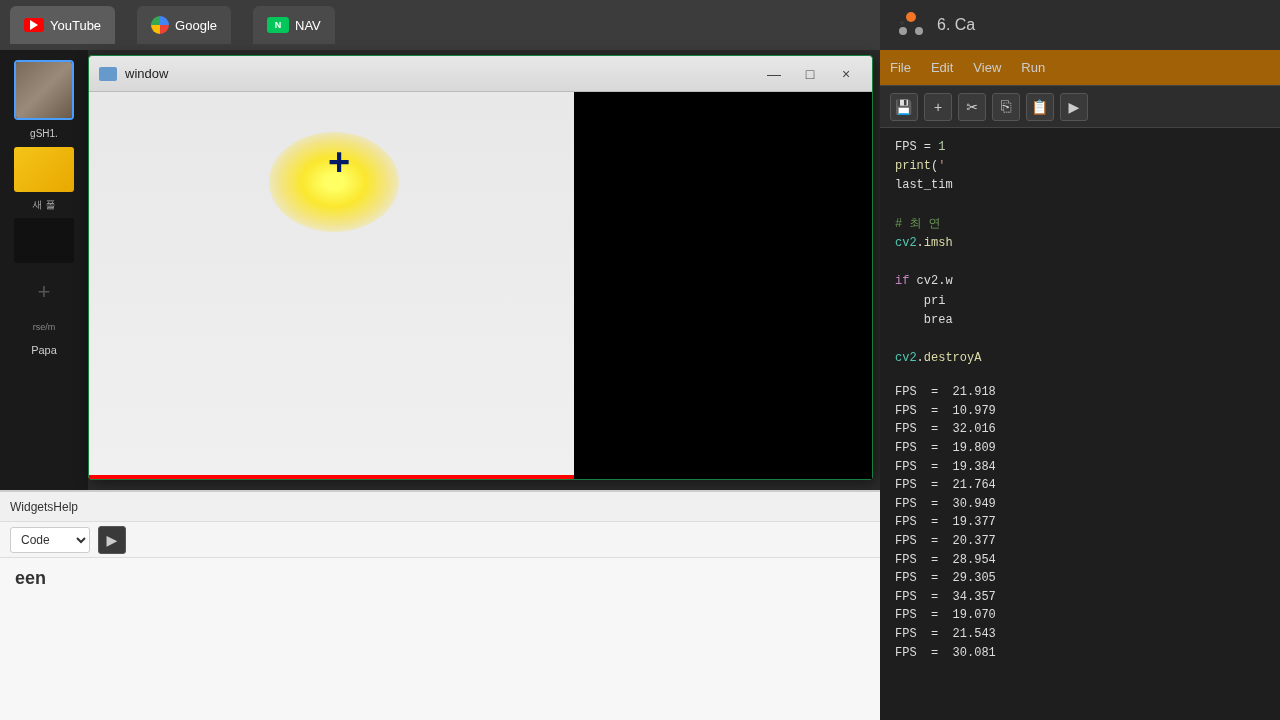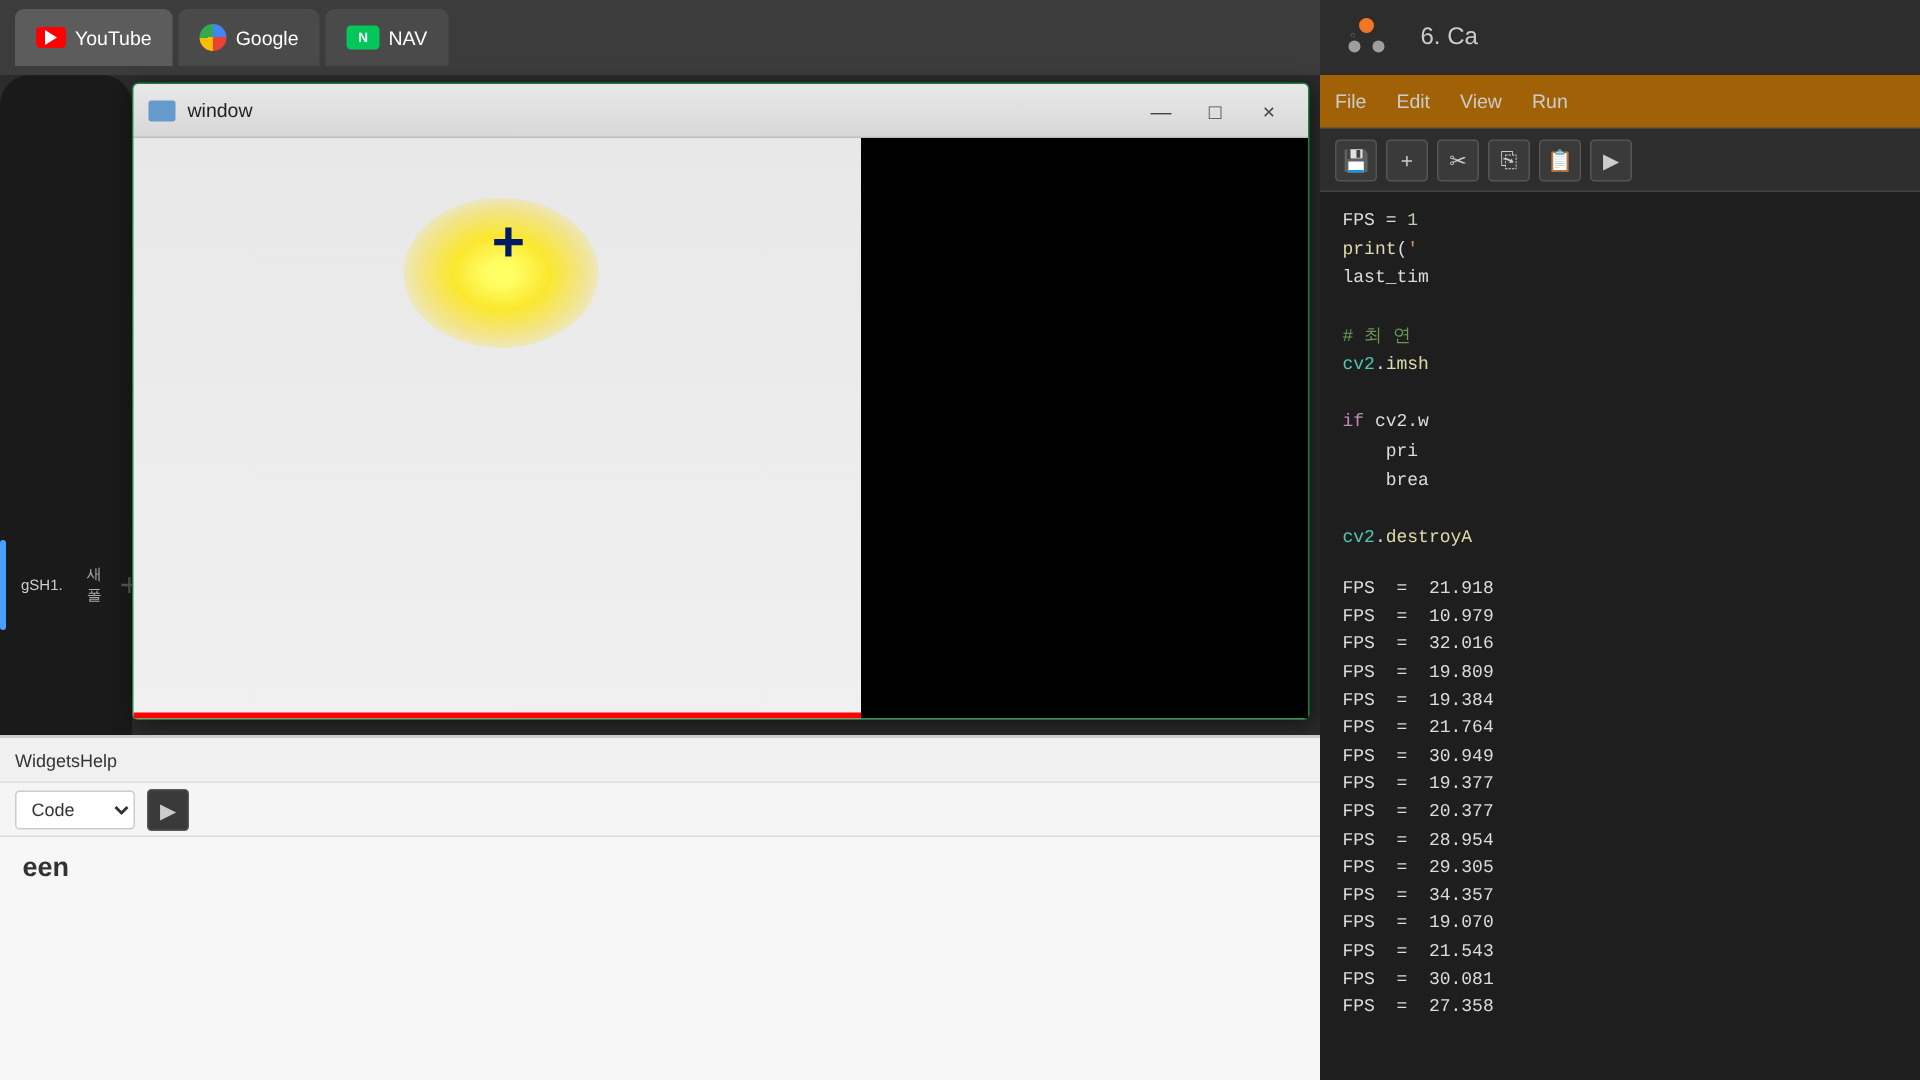--- a/index.html
+++ b/index.html
@@ -16,21 +16,21 @@
     .tab-bar {
       position: absolute;
       top: 0;
       left: 0;
       width: 880px;
       height: 50px;
       background: #3c3c3c;
       display: flex;
       align-items: center;
       padding: 0 10px;
-      gap: 4px;
+      gap: 22px;
     }
     .tab-item {
       display: flex;
       align-items: center;
       gap: 6px;
       background: #5a5a5a;
       border-radius: 6px 6px 0 0;
       padding: 6px 14px;
       height: 38px;
       color: #fff;
@@ -82,25 +82,24 @@
 
     
     .left-sidebar {
       position: absolute;
       top: 50px;
       left: 0;
       width: 88px;
       height: 670px;
       background: #1a1a1a;
       display: flex;
-      flex-direction: row;
+      flex-direction: column;
       align-items: center;
       padding-top: 10px;
       gap: 6px;
-      border-radius: 20px;
     }
     .sidebar-avatar {
       width: 60px;
       height: 60px;
       border-radius: 4px;
       background: #555;
       overflow: hidden;
       position: relative;
       border: 2px solid #4a9eff;
     }
@@ -272,21 +271,21 @@
       background: #1e1e1e;
       overflow: hidden;
     }
 
     .jupyter-header {
       height: 50px;
       background: #2d2d2d;
       display: flex;
       align-items: center;
       padding: 0 15px;
-      gap: 20px;
+      gap: 10px;
     }
     .jupyter-logo {
       width: 32px;
       height: 32px;
     }
     .jupyter-title {
       color: #ccc;
       font-size: 16px;
     }
 
@@ -561,15 +560,14 @@
       <span class="fps-line">FPS  =  21.764</span>
       <span class="fps-line">FPS  =  30.949</span>
       <span class="fps-line">FPS  =  19.377</span>
       <span class="fps-line">FPS  =  20.377</span>
       <span class="fps-line">FPS  =  28.954</span>
       <span class="fps-line">FPS  =  29.305</span>
       <span class="fps-line">FPS  =  34.357</span>
       <span class="fps-line">FPS  =  19.070</span>
       <span class="fps-line">FPS  =  21.543</span>
       <span class="fps-line">FPS  =  30.081</span>
-      <span class="fps-line">FPS  =  27.358</span>
     </div>
 </div>
 
 </body></html>

